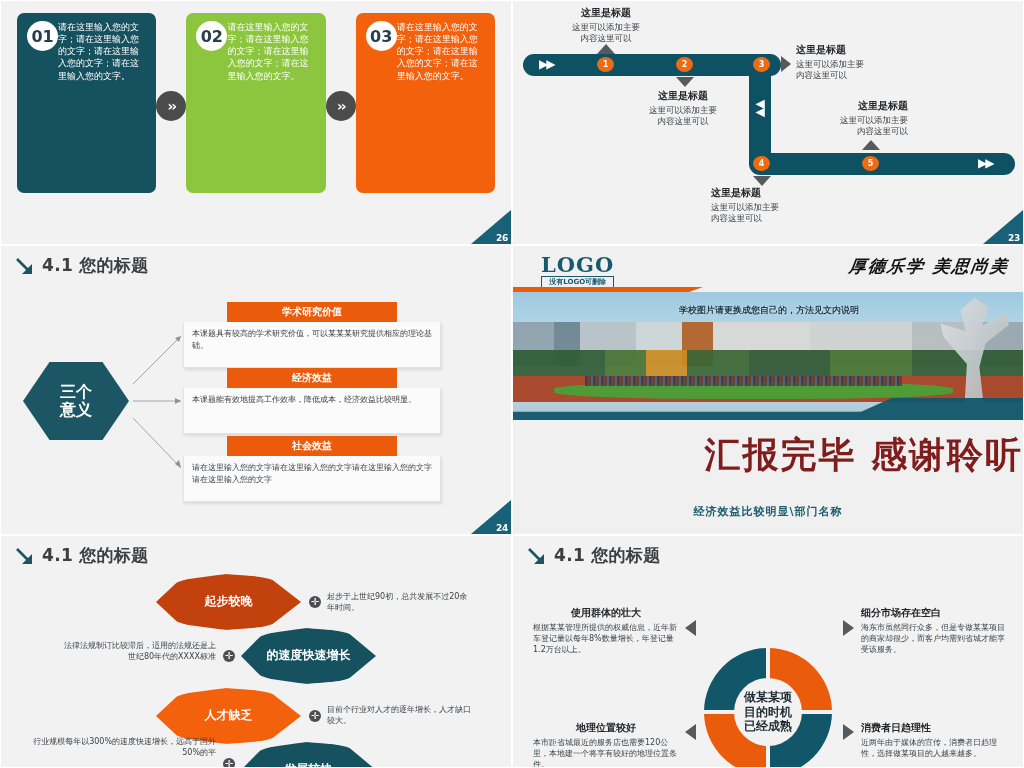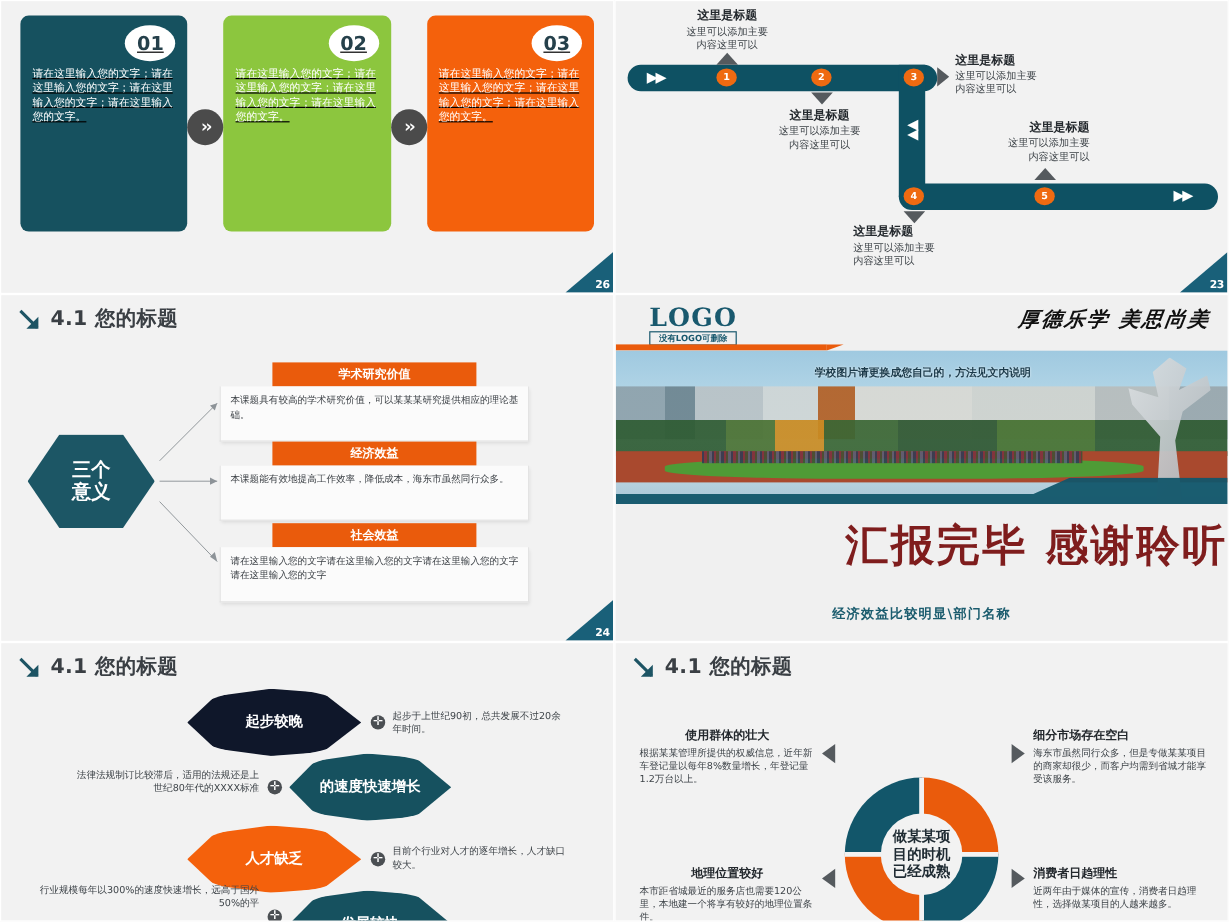--- a/index.html
+++ b/index.html
@@ -40,23 +40,22 @@
   .sec-title .arrow { width: 22px; height: 20px; display: block; }
   .sec-title .txt {
     font-size: 17px; font-weight: bold; color: #3a3f44;
     letter-spacing: 0.3px; white-space: nowrap;
   }
 
   
   .s1-wrap { position: absolute; left: 16px; top: 12px; right: 16px; height: 180px; display: flex; align-items: stretch; }
   .s1-card {
     flex: 1 1 0; border-radius: 7px; padding: 8px 10px 10px;
-    display: flex; flex-direction: column; align-items: flex-end;
+    display: flex; align-items: flex-start;
     position: relative;
-    text-decoration: underline;
   }
   .s1-badge {
     width: 42px; height: 30px; border-radius: 50%;
     background: #ffffff; color: #25404b;
     font-size: 16px; font-weight: bold;
     display: flex; align-items: center; justify-content: center;
     margin-bottom: 5px;
   }
   .s1-body { color: #ffffff; font-size: 9px; line-height: 1.35; text-align: left; width: 100%; }
   .s1-conn {
@@ -302,21 +301,21 @@
         <polygon points="180,222 174,218 178,214" fill="#8d9398"></polygon>
     </svg>
 
     <div class="panel" style="top:56px;">
       <div class="head">学术研究价值</div>
       <div class="box">本课题具有较高的学术研究价值，可以某某某研究提供相应的理论基础。</div>
     </div>
 
     <div class="panel" style="top:122px;">
       <div class="head">经济效益</div>
-      <div class="box">本课题能有效地提高工作效率，降低成本，海东市虽然同行众多。</div>
+      <div class="box">本课题能有效地提高工作效率，降低成本，经济效益比较明显。</div>
     </div>
 
     <div class="panel" style="top:190px;">
       <div class="head">社会效益</div>
       <div class="box">请在这里输入您的文字请在这里输入您的文字请在这里输入您的文字请在这里输入您的文字</div>
     </div>
 
     <div class="corner">
       <span>24</span>
     </div>
@@ -354,21 +353,21 @@
   <div class="slide">
 
     <div class="sec-title">
       <svg class="arrow" viewBox="0 0 22 20">
         <path d="M2 2 L16 16" stroke="#1d5464" stroke-width="2.6" fill="none"></path>
         <path d="M17 7 L17 17 L7 17 Z" fill="#1d5464"></path>
       </svg>
       <span class="txt">4.1 您的标题</span>
     </div>
 
-    <div class="leaf r" style="left:155px; top:38px; width:145px; background:#0f172a;">
+    <div class="leaf r" style="left:155px; top:38px; width:145px; background:#c2410c;">
       <span>起步较晚</span>
     </div>
     <div class="plus" style="left:308px; top:60px;">✛</div>
     <div class="leafnote" style="left:326px; top:55px; width:148px;">起步于上世纪90初，总共发展不过20余年时间。</div>
 
     <div class="leaf r" style="left:240px; top:92px; width:135px; background:#16515f;">
       <span style="display:block;width:84px;">的速度快速增长</span>
     </div>
     <div class="plus" style="left:222px; top:114px;">✛</div>
     <div class="leafnote" style="left:60px; top:104px; width:155px; text-align:right;">法律法规制订比较滞后，适用的法规还是上世纪80年代的XXXX标准</div>

